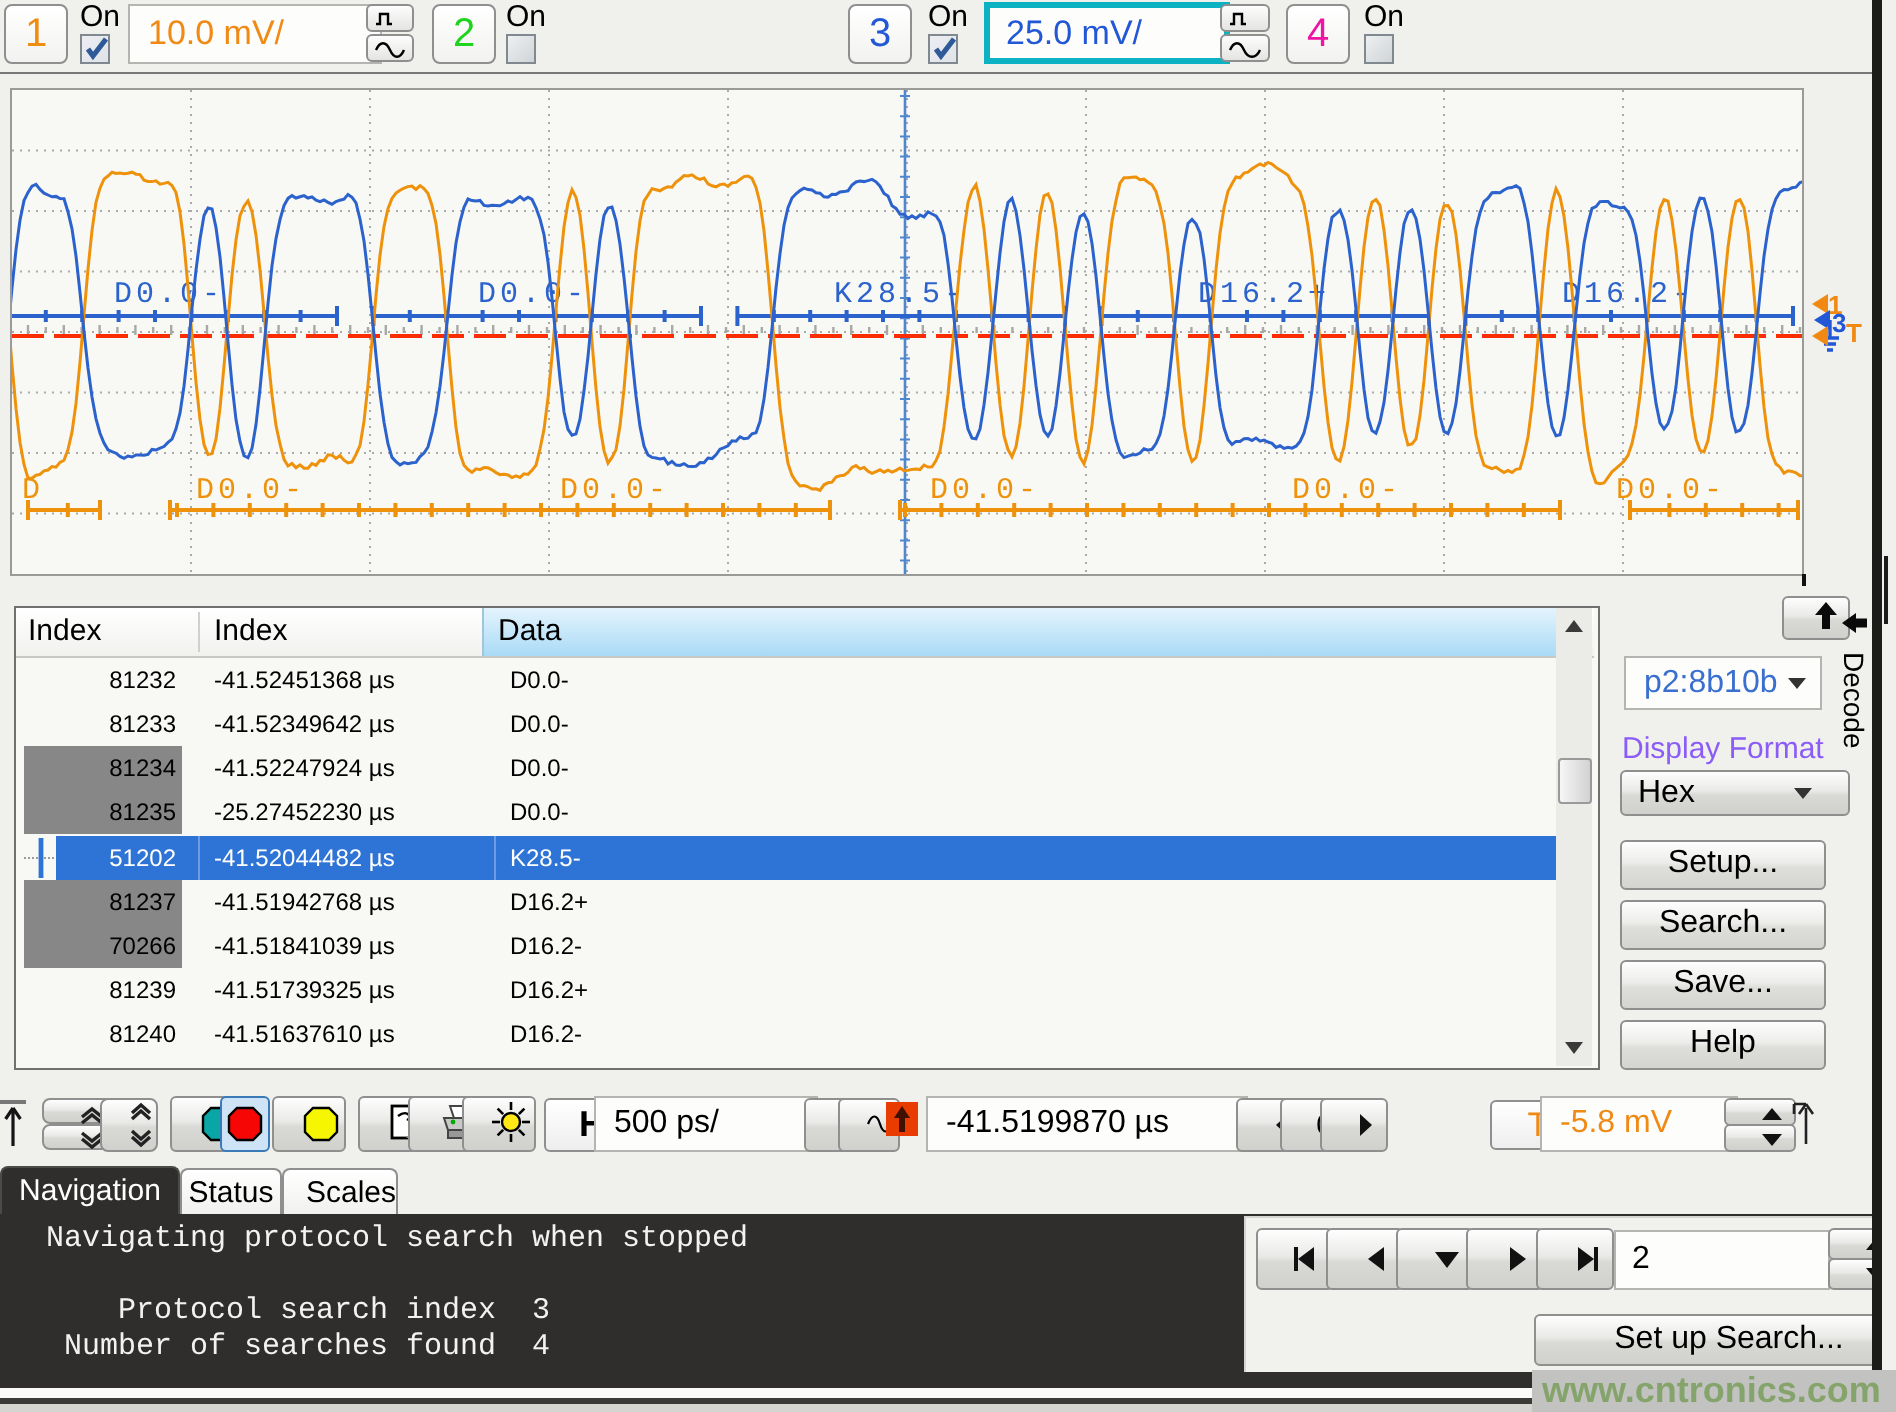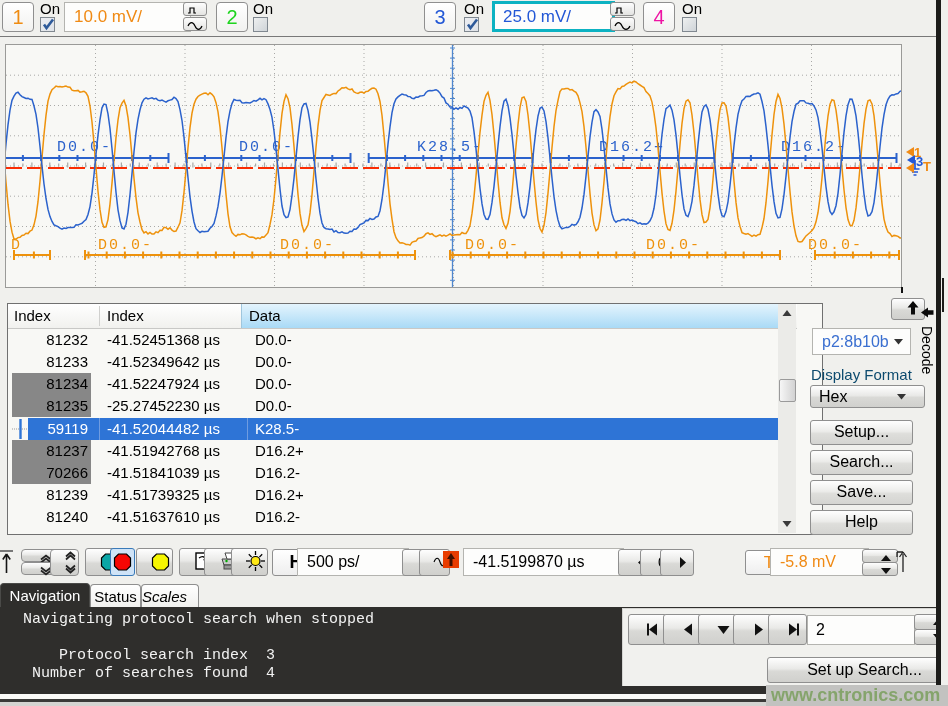--- a/index.html
+++ b/index.html
@@ -7,21 +7,21 @@
 .abs{position:absolute;}
 .mono{font-family:"Liberation Mono",monospace;}
 .chbtn{position:absolute;top:2px;width:30px;height:28px;border:1px solid #8f8f8f;border-radius:4px;background:linear-gradient(#ffffff,#f2f2f0);font-size:20px;text-align:center;line-height:28px;}
 .onlbl{position:absolute;top:0px;font-size:15px;color:#000;}
 .cb{position:absolute;top:17px;width:13px;height:13px;border:1px solid #808890;background:linear-gradient(135deg,#eceef2,#dfe3e8);}
 .cb.un{background:linear-gradient(135deg,#eef0f0,#cfd4d8);}
 .fld{position:absolute;background:#fdfdfc;border:1px solid #b4b4b0;}
 .cpl{position:absolute;width:22px;height:12px;border:1px solid #8f8f8f;border-radius:3px;background:linear-gradient(#fdfdfd,#e4e4e2);}
 .tbtn{position:absolute;border:1px solid #8f8f8f;border-radius:3px;background:linear-gradient(#fefefe,#e9e9e7 45%,#d9d9d6 55%,#d0d0cd);padding-left:12px;}
 .rbtn{position:absolute;left:0;width:101px;height:23px;border:1px solid #8f8f8f;border-radius:3px;background:linear-gradient(#fefefe,#ececea 45%,#dededb 55%,#d4d4d1);font-size:16px;color:#000;text-align:center;line-height:22px;}
-.row{position:absolute;left:0;width:100%;height:22px;font-size:15px;}
+.row{position:absolute;left:0;width:100%;height:22px;font-size:12px;}
 .idx{position:absolute;left:4px;top:0;width:76px;height:22px;text-align:right;padding-right:3px;line-height:22px;}
 .tm{position:absolute;left:91px;top:0;width:148px;padding-left:8px;line-height:22px;}
 .dat{position:absolute;left:239px;top:0;width:300px;padding-left:8px;line-height:22px;}
 .gray{background:#878787;}
 </style>
 </head>
 <body>
 
 <div class="abs" style="left:0;top:0;width:936px;height:36px;background:#f0f0ed;"></div>
 
@@ -119,21 +119,21 @@
   <text x="12" y="17" font-size="13" font-weight="bold" fill="#f08a14" font-family="Liberation Sans">1</text>
   <polygon points="5,20 13,15 13,25" fill="#2257d6"></polygon>
   <path d="M13 20 L13 29 M8.5 29 L17.5 29 M10 32 L16 32 M11.5 35 L14.5 35" stroke="#2257d6" stroke-width="1.7" fill="none"></path>
   <text x="14" y="26" font-size="13" font-weight="bold" fill="#2257d6" font-family="Liberation Sans">3</text>
   <polygon points="4,28 12,23 12,33" fill="#f08a14"></polygon>
   <text x="21" y="31" font-size="13" font-weight="bold" fill="#f08a14" font-family="Liberation Sans">T</text>
 </svg>
 </div>
 <div class="abs" style="left:901px;top:287px;width:2px;height:6px;background:#111;"></div>
 
-<div class="abs" style="left:7px;top:303px;width:791px;height:230px;border:1px solid #707070;background:#f8f8f5;padding-left:23px;">
+<div class="abs" style="left:7px;top:303px;width:791px;height:230px;border:1px solid #707070;background:#f8f8f5;">
 
   <div class="abs" style="left:0;top:0;width:789px;height:24px;background:linear-gradient(#ffffff,#f1f1ee);border-bottom:1px solid #c8c8c6;font-size:15px;">
     <div class="abs" style="left:6px;top:0;line-height:24px;">Index</div>
     <div class="abs" style="left:91px;top:2px;width:1px;height:20px;background:#d0d0ce;"></div>
     <div class="abs" style="left:99px;top:0;line-height:24px;">Index</div>
     <div class="abs" style="left:233px;top:0;width:537px;height:24px;background:linear-gradient(#e4f4fd,#a9daf6);border-left:1px solid #9fc6dd;">
       <div class="abs" style="left:7px;top:0;line-height:24px;">Data</div>
     </div>
   </div>
 
@@ -158,21 +158,21 @@
       <div class="dat">D0.0-</div>
     </div>
   <div class="row" style="top:113px;">
     <div class="abs" style="left:20px;top:1px;width:750px;height:22px;background:#2e74d6;"></div>
     <div class="abs" style="left:0;top:1px;width:22px;height:22px;">
       <svg width="22" height="22" viewBox="0 0 22 22">
           <path d="M4 11 L20 11" stroke="#9a9a9a" stroke-width="1" stroke-dasharray="1 1"></path>
           <path d="M12.5 1 L12.5 21" stroke="#2e74d6" stroke-width="2.4"></path>
         </svg>
     </div>
-    <div class="idx" style="color:#fff;top:1px;">59119</div>
+    <div class="idx" style="color:#fff;top:1px;">51202</div>
       <div class="tm" style="color:#fff;top:1px;">-41.52044482 µs</div>
       <div class="dat" style="color:#fff;top:1px;">K28.5-</div>
     <div class="abs" style="left:91px;top:1px;width:1px;height:22px;background:#6f9ce0;"></div>
     <div class="abs" style="left:239px;top:1px;width:1px;height:22px;background:#6f9ce0;"></div>
   </div>
   <div class="row" style="top:136px;">
       <div class="idx gray">81237</div>
       <div class="tm">-41.51942768 µs</div>
       <div class="dat">D16.2+</div>
     </div>
@@ -213,21 +213,21 @@
       <path d="M2 6.5 L9 1.5 L9 4.2 L14.5 4.2 L14.5 8.8 L9 8.8 L9 11.5 Z" fill="#0a0a0a"></path>
     </svg>
   <div style="writing-mode:vertical-rl;font-size:14px;color:#000;margin-left:0px;margin-top:3px;">Decode</div>
 </div>
 <div class="fld" style="left:812px;top:328px;width:97px;height:25px;">
   <div class="abs" style="left:9px;top:0;font-size:16px;color:#3a6fd0;line-height:25px;">p2:8b10b</div>
   <svg class="abs" style="left:81px;top:10px;" width="9" height="6" viewBox="0 0 9 6">
       <polygon points="0,0 9,0 4.5,5.5" fill="#333"></polygon>
     </svg>
 </div>
-<div class="abs" style="left:811px;top:366px;font-size:15px;color:#0c4a6e;">Display Format</div>
+<div class="abs" style="left:811px;top:366px;font-size:15px;color:#8b5cf6;">Display Format</div>
 <div class="tbtn" style="left:810px;top:385px;width:101px;height:21px;">
   <div class="abs" style="left:8px;top:0;font-size:16px;line-height:21px;">Hex</div>
   <svg class="abs" style="left:86px;top:8px;" width="9" height="6" viewBox="0 0 9 6">
       <polygon points="0,0 9,0 4.5,5.5" fill="#333"></polygon>
     </svg>
 </div>
 <div class="rbtn" style="left:810px;top:420px;">Setup...</div>
 <div class="rbtn" style="left:810px;top:450px;">Search...</div>
 <div class="rbtn" style="left:810px;top:480px;">Save...</div>
 <div class="rbtn" style="left:810px;top:510px;">Help</div>
@@ -310,21 +310,21 @@
   <div class="tbtn" style="left:862px;top:14px;width:22px;height:12px;"><svg width="22" height="12" viewBox="0 0 22 12">
         <polygon points="11,9 16,3 6,3" fill="#111"></polygon>
       </svg></div>
   <svg class="abs" style="left:895px;top:2px;" width="16" height="24" viewBox="0 0 16 24">
       <path d="M8 22 L8 4 M8 2 L4.5 7 M8 2 L11.5 7 M2 2 L8 2 M2 2 L2 7" stroke="#222" stroke-width="1.3" fill="none"></path>
     </svg>
 </div>
 
 <div class="abs" style="left:0px;top:583px;width:88px;height:24px;background:#2f2e2c;border:1px solid #4a4a48;border-bottom:none;border-radius:4px 4px 0 0;color:#fff;font-size:15px;text-align:center;line-height:24px;">Navigation</div>
 <div class="abs" style="left:90px;top:584px;width:49px;height:23px;background:linear-gradient(#ffffff,#f0f0ee);border:1px solid #8f8f8f;border-bottom:none;border-radius:4px 4px 0 0;font-size:15px;text-align:center;line-height:23px;">Status</div>
-<div class="abs" style="left:141px;top:584px;width:56px;height:23px;background:linear-gradient(#ffffff,#f0f0ee);border:1px solid #8f8f8f;border-bottom:none;border-radius:4px 4px 0 0;font-size:15px;text-align:left;line-height:23px;font-style:italic;">Scales</div>
+<div class="abs" style="left:141px;top:584px;width:56px;height:23px;background:linear-gradient(#ffffff,#f0f0ee);border:1px solid #8f8f8f;border-bottom:none;border-radius:4px 4px 0 0;font-size:15px;text-align:right;line-height:23px;">Scales</div>
 
 <div class="abs" style="left:0px;top:607px;width:936px;height:87px;background:#2f2e2c;"></div>
 <pre class="abs mono" style="left:14px;top:611px;margin:0;font-size:15px;line-height:18px;color:#f2f2f2;"> Navigating protocol search when stopped
 
      Protocol search index  3
   Number of searches found  4</pre>
 
 <div class="abs" style="left:622px;top:608px;width:314px;height:77px;background:#f1f1ee;border-top:1px solid #d5d5d2;border-left:1px solid #d5d5d2;">
   <div class="tbtn" style="left:5px;top:5px;width:25px;height:29px;"><svg width="25" height="29" viewBox="0 0 25 29">
         <polygon points="8,14.5 16,8.5 16,20.5" fill="#111"></polygon>

